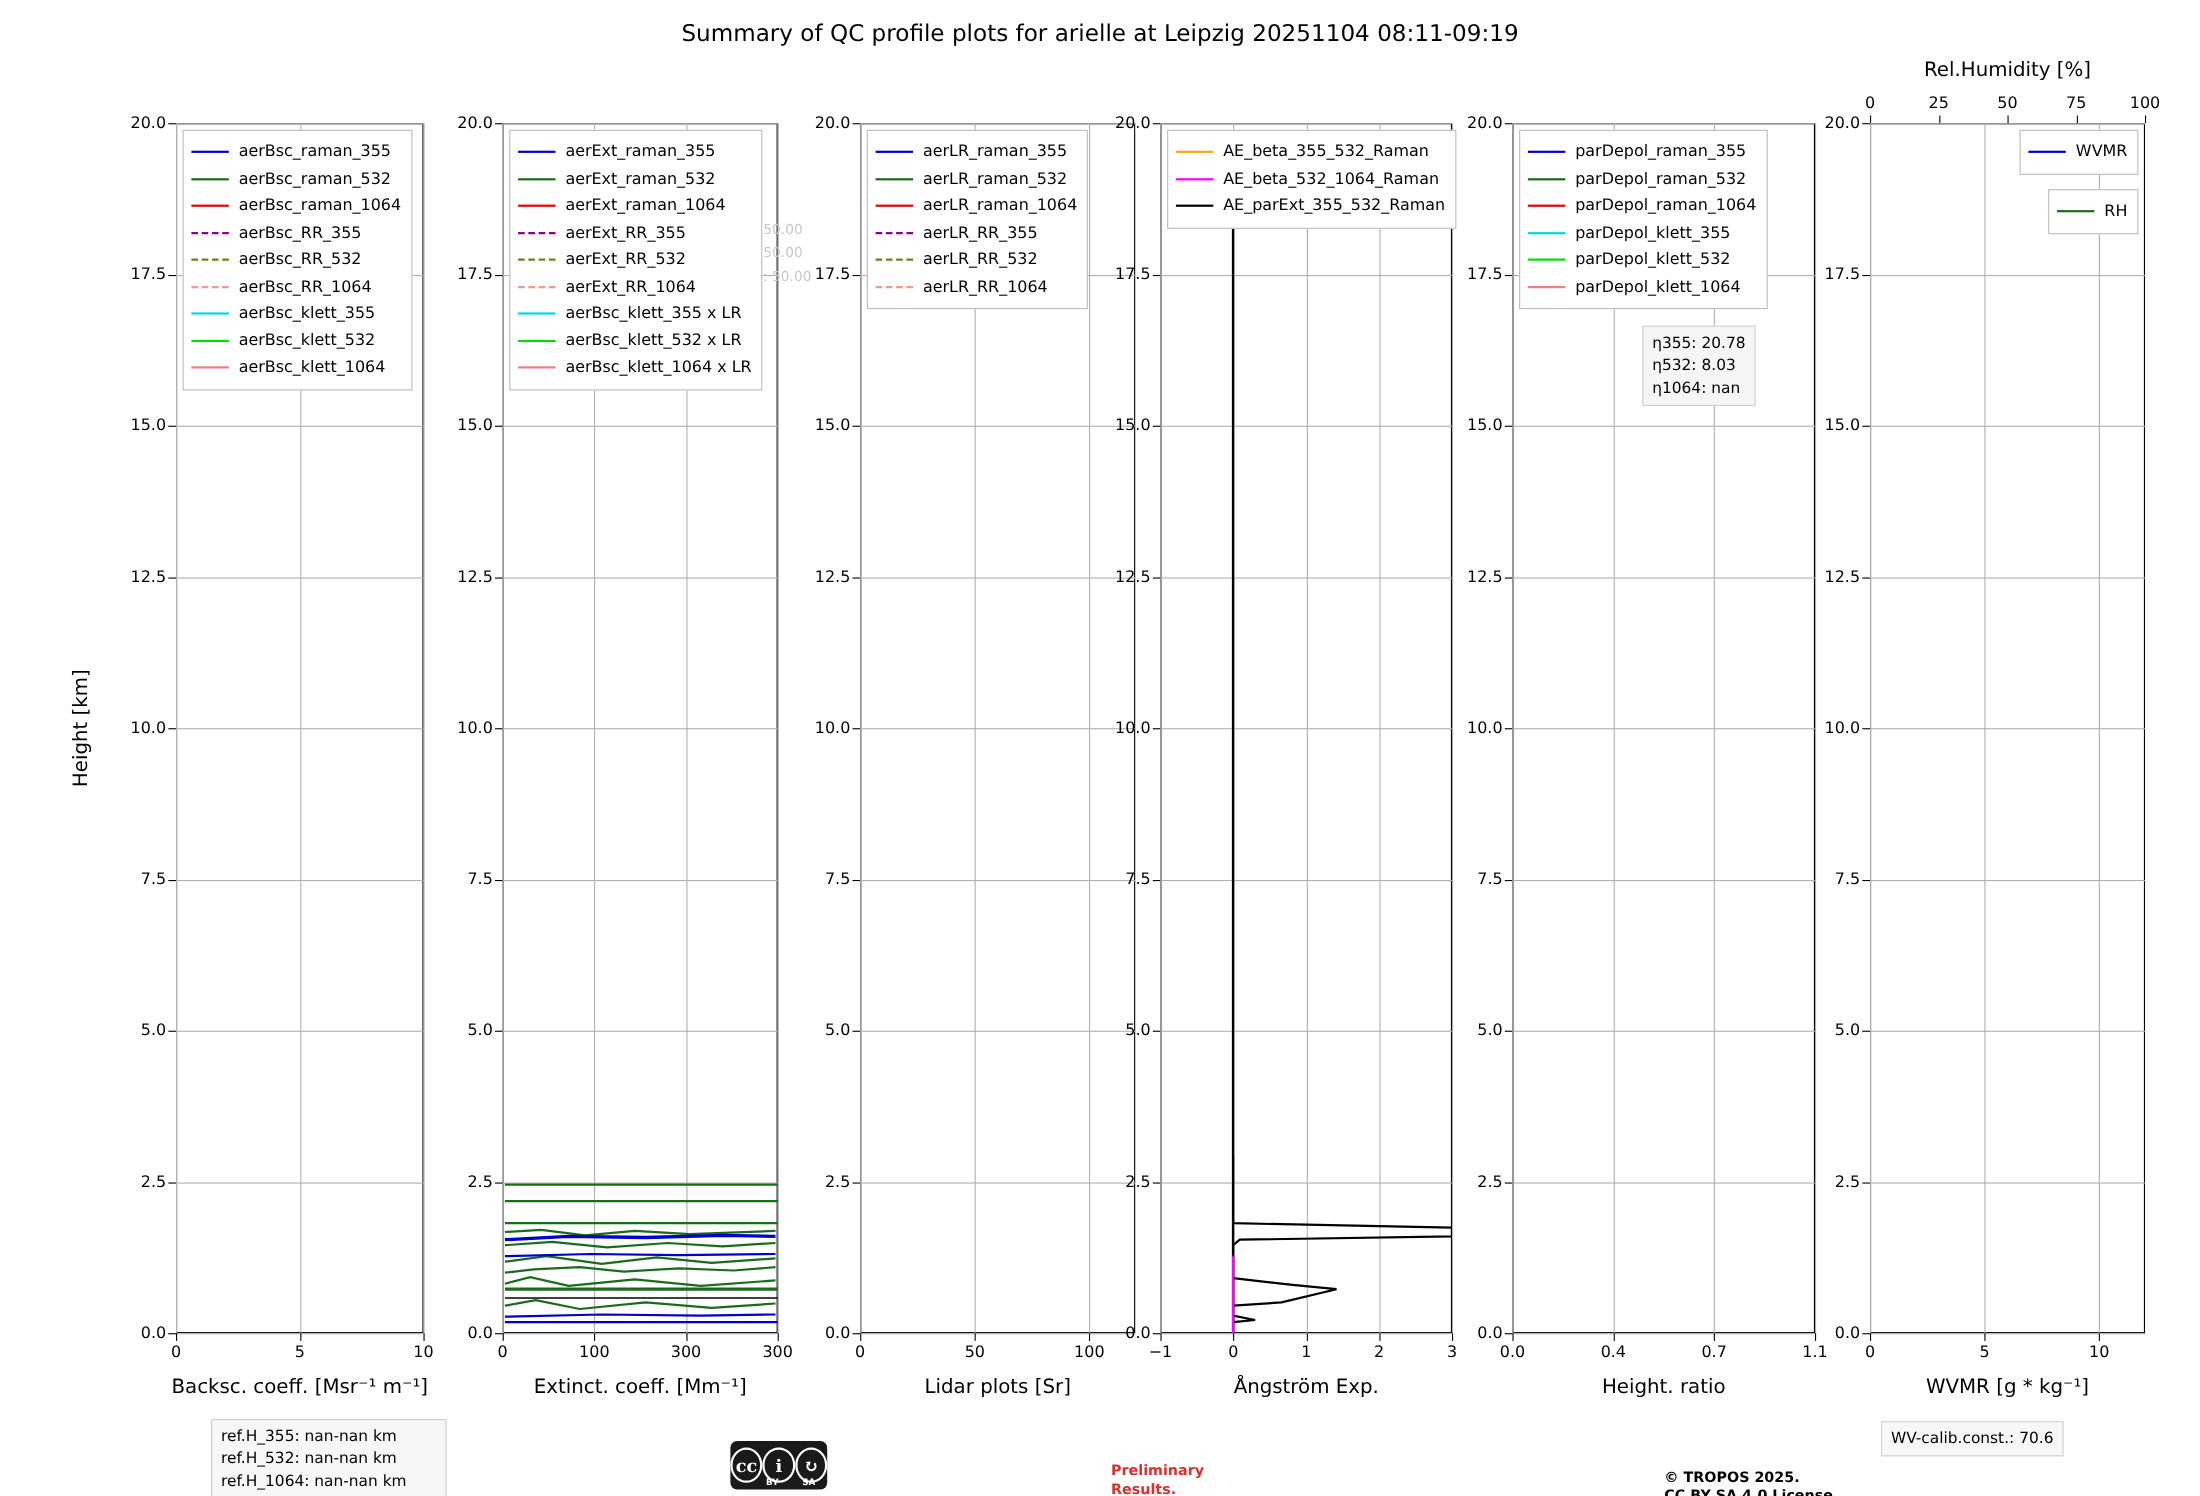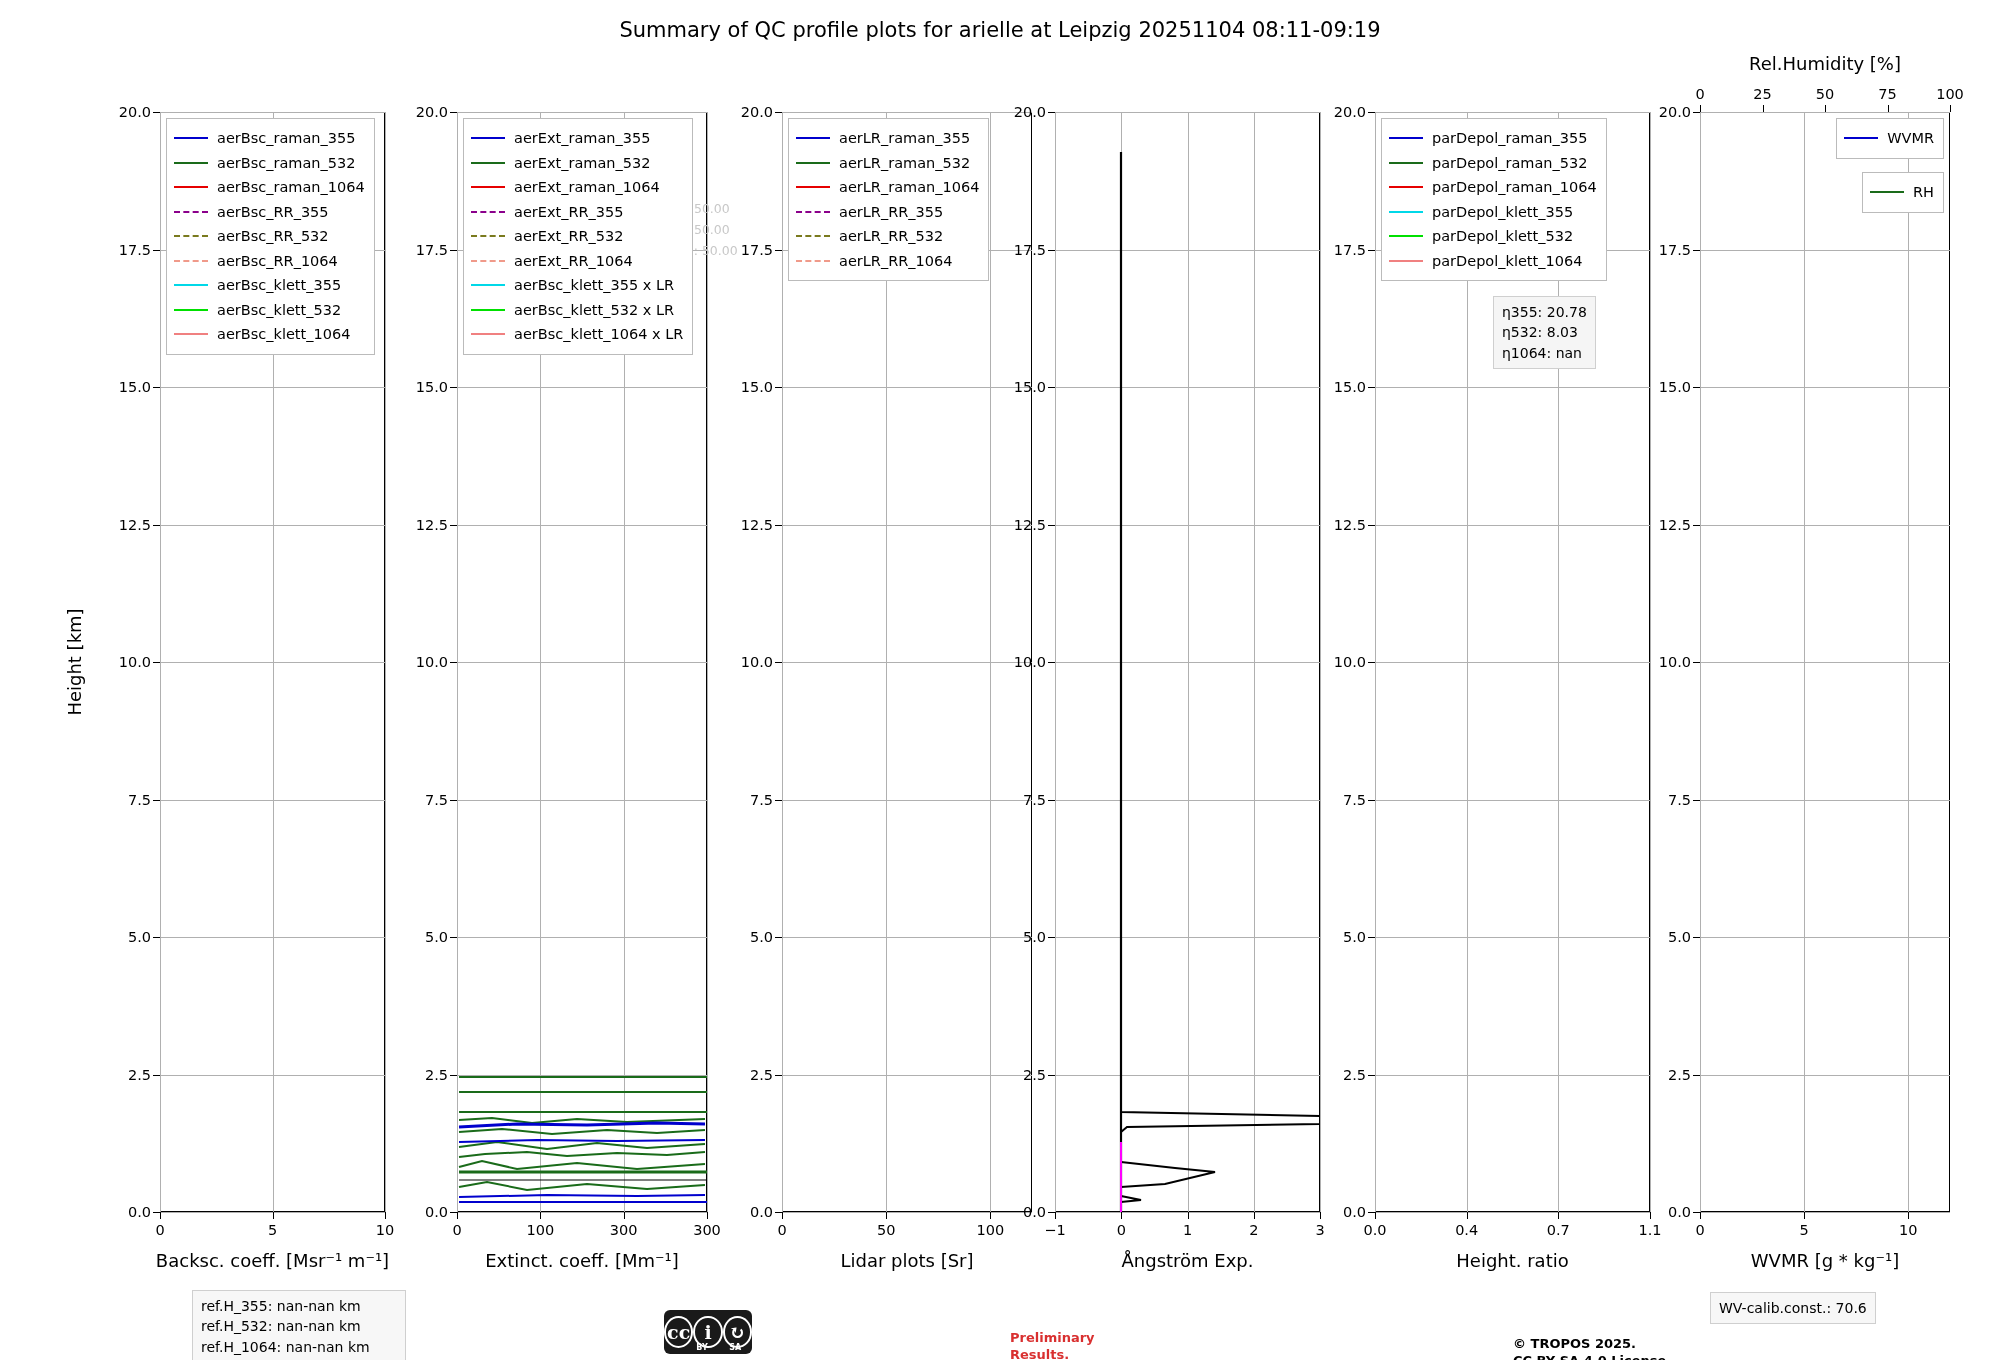--- a/index.html
+++ b/index.html
@@ -84,21 +84,21 @@
   .tropos{
     position:absolute;color:#000;font-size:13px;font-weight:bold;line-height:1.3;
   }
   .cc-badge{
     position:absolute;width:88px;height:44px;background:#1a1a1a;border-radius:6px;
     display:flex;align-items:center;justify-content:space-around;
   }
   .cc-circ{
     width:28px;height:28px;border-radius:50%;border:2.4px solid #fff;
     display:flex;align-items:center;justify-content:center;
-    color:#fff;font-size:19px;font-weight:bold;font-family:"DejaVu Serif",serif;
+    color:#fff;font-size:16px;font-weight:bold;font-family:"DejaVu Serif",serif;
   }
   .cc-sub{position:absolute;bottom:2px;width:100%;display:flex;justify-content:space-around;
     color:#fff;font-size:8px;font-weight:bold;}
   .data-line{position:absolute;pointer-events:none;left:0;top:0;width:100%;height:100%;}
   .hidden-ghost{
     position:absolute;font-size:12.5px;color:#c8c8c8;white-space:nowrap;z-index:2;
   }
 </style>
 </head>
 <body>
@@ -418,20 +418,34 @@
   <div class="xlabel">Ångström Exp.</div>
 
   <svg class="data-line" viewBox="0 0 265 1100" preserveAspectRatio="none">
     <polyline points="66,40 66,1100" fill="none" stroke="#000000" stroke-width="2.2"></polyline>
     <polyline points="66,1100 66,1020 72,1015 265,1012 265,1004 66,1000 66,940" fill="none" stroke="#000000" stroke-width="2"></polyline>
     <polyline points="66,1075 110,1072 160,1060 120,1056 66,1050" fill="none" stroke="#000000" stroke-width="2"></polyline>
     <polyline points="66,1090 86,1088 66,1084" fill="none" stroke="#000000" stroke-width="2"></polyline>
     <polyline points="66,1100 66,1030" fill="none" stroke="#ff00ff" stroke-width="2"></polyline>
   </svg>
 
+  <div class="legend" style="left:6px;top:6px;">
+    <div class="legend-row">
+        <span class="legend-swatch" style="border-top-color:#f5a623;"></span>
+        <span class="legend-label">AE_beta_355_532_Raman</span>
+      </div>
+    <div class="legend-row">
+        <span class="legend-swatch" style="border-top-color:#ff00ff;"></span>
+        <span class="legend-label">AE_beta_532_1064_Raman</span>
+      </div>
+    <div class="legend-row">
+        <span class="legend-swatch" style="border-top-color:#000000;"></span>
+        <span class="legend-label">AE_parExt_355_532_Raman</span>
+      </div>
+  </div>
 </div>
 
 <div class="panel" style="left:1375px;width:275px;">
   <div class="plotbox"></div>
 
   <div class="grid-line grid-h" style="top:100%"></div>
   <div class="grid-line grid-h" style="top:87.5%"></div>
   <div class="grid-line grid-h" style="top:75%"></div>
   <div class="grid-line grid-h" style="top:62.5%"></div>
   <div class="grid-line grid-h" style="top:50%"></div>

